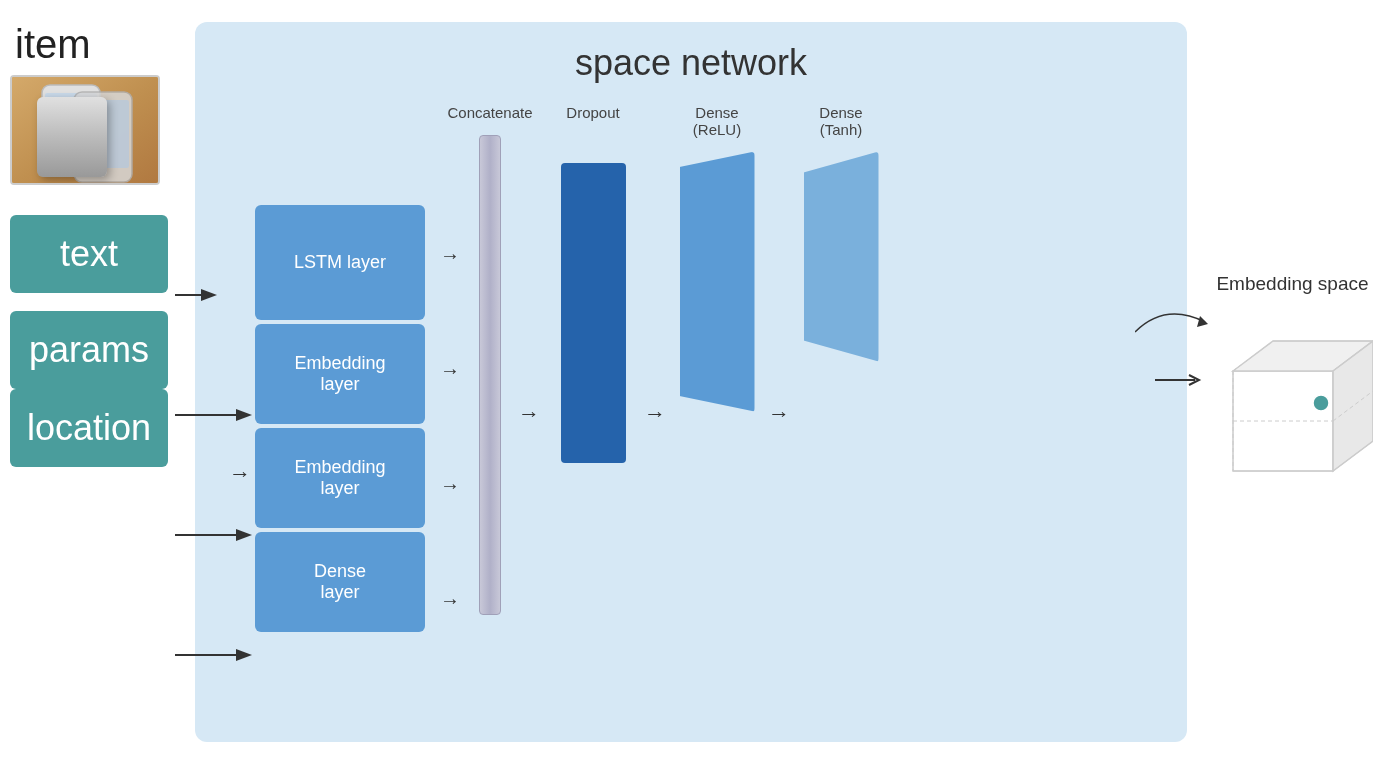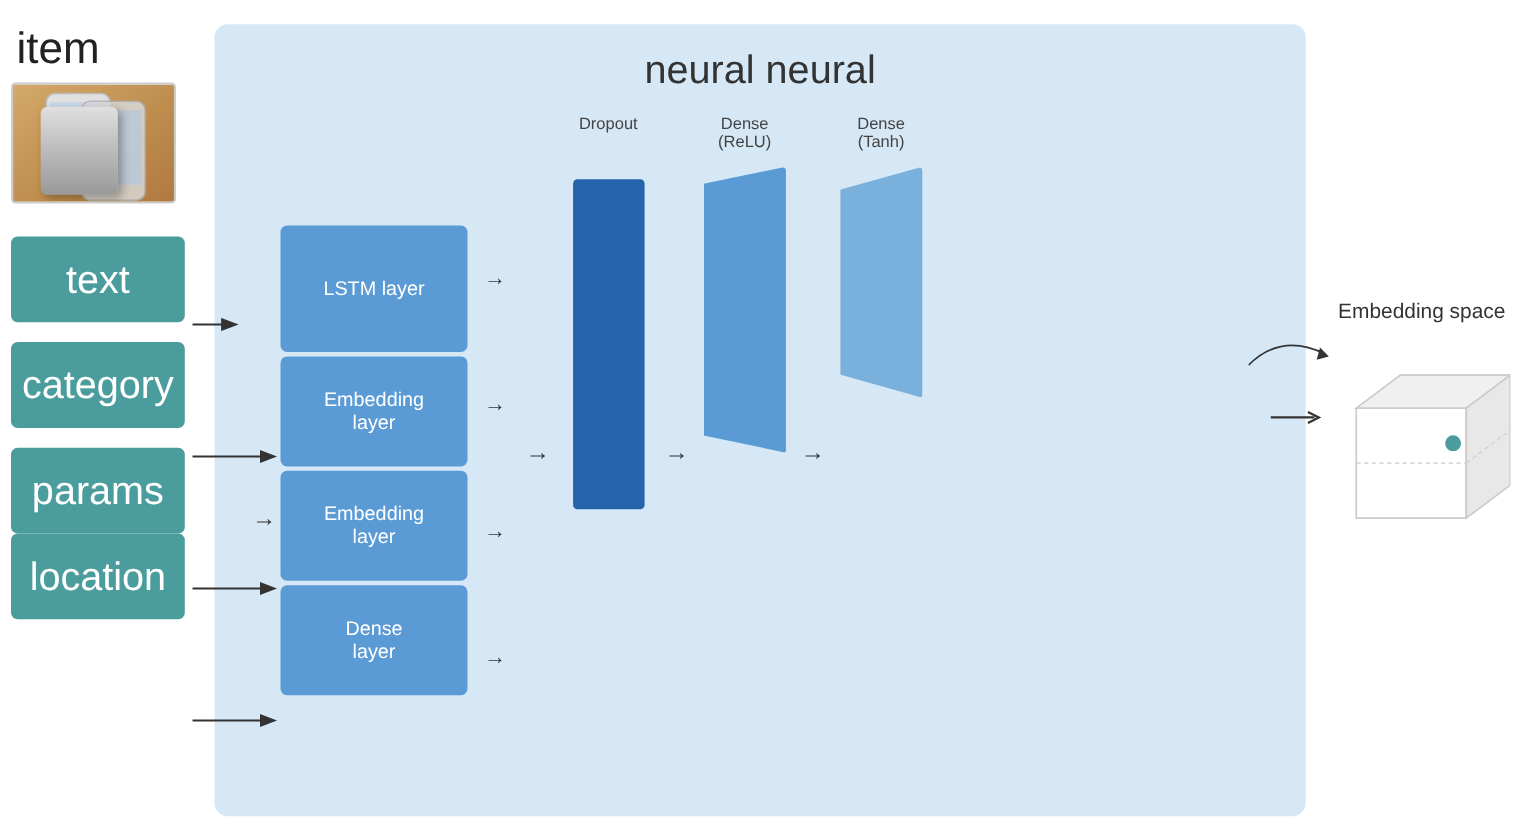--- a/index.html
+++ b/index.html
@@ -136,33 +136,30 @@
         <circle cx="59" cy="93" r="4" fill="#ccc" stroke="#bbb" stroke-width="1"></circle>
 
         <rect x="62" y="15" width="58" height="90" rx="8" fill="#d8d8d8" stroke="#b0b0b0" stroke-width="1.5" opacity="0.85"></rect>
         <rect x="65" y="23" width="52" height="68" rx="2" fill="#b8c8d8" opacity="0.85"></rect>
       </svg>
     </div>
 
     <div class="input-box" style="margin-bottom:18px;">
       <span>text</span>
     </div>
-    <div class="input-box" style="margin-bottom:18px;">
-      <span>category</span>
-    </div>
     <div class="input-box" style="margin-bottom:0;">
       <span>params</span>
     </div>
     <div class="input-box" style="margin-bottom:18px;">
       <span>location</span>
     </div>
   </div>
 
   <div class="nn-panel">
-    <div class="nn-title">neural neural</div>
+    <div class="nn-title">space network</div>
 
     <div style="display:flex; flex-direction:row; align-items:center; height:calc(100% - 65px); gap:0; position:relative;">
 
 
       <div style="font-size:22px;color:#333;flex-shrink:0;margin:0 4px;padding-top:120px;">→</div>
 
       <div style="display:flex;flex-direction:column;gap:4px;justify-content:center;flex-shrink:0;width:175px;height:100%;padding-top:15px;">
         <div class="nn-layer-box lstm" style="height:115px;">
           <span>LSTM layer</span>
         </div>
@@ -177,20 +174,24 @@
         </div>
       </div>
 
       <div style="display:flex;flex-direction:column;justify-content:space-around;align-items:center;flex-shrink:0;width:40px;height:460px;margin-top:30px;">
         <div style="font-size:20px;color:#333;">→</div>
         <div style="font-size:20px;color:#333;">→</div>
         <div style="font-size:20px;color:#333;">→</div>
         <div style="font-size:20px;color:#333;">→</div>
       </div>
 
+      <div style="display:flex;flex-direction:column;align-items:center;flex-shrink:0;width:40px;height:100%;position:relative;">
+        <div style="font-size:15px;color:#444;white-space:nowrap;margin-bottom:4px;">Concatenate</div>
+        <div style="width:22px;height:480px;background:linear-gradient(90deg,#c8c8d8 0%,#b0b0c8 50%,#c8c8d8 100%);border:1.5px solid #a0a0b8;border-radius:4px;margin-top:10px;"></div>
+      </div>
 
       <div style="font-size:22px;color:#333;flex-shrink:0;margin:0 8px;">→</div>
 
       <div style="display:flex;flex-direction:column;align-items:center;flex-shrink:0;width:90px;height:100%;position:relative;gap:28px;">
         <div style="font-size:15px;color:#444;white-space:nowrap;margin-bottom:4px;">Dropout</div>
         <div style="width:65px;height:300px;background:#2563ab;border-radius:4px;margin-top:10px;"></div>
       </div>
 
       <div style="font-size:22px;color:#333;flex-shrink:0;margin:0 6px;">→</div>
 

